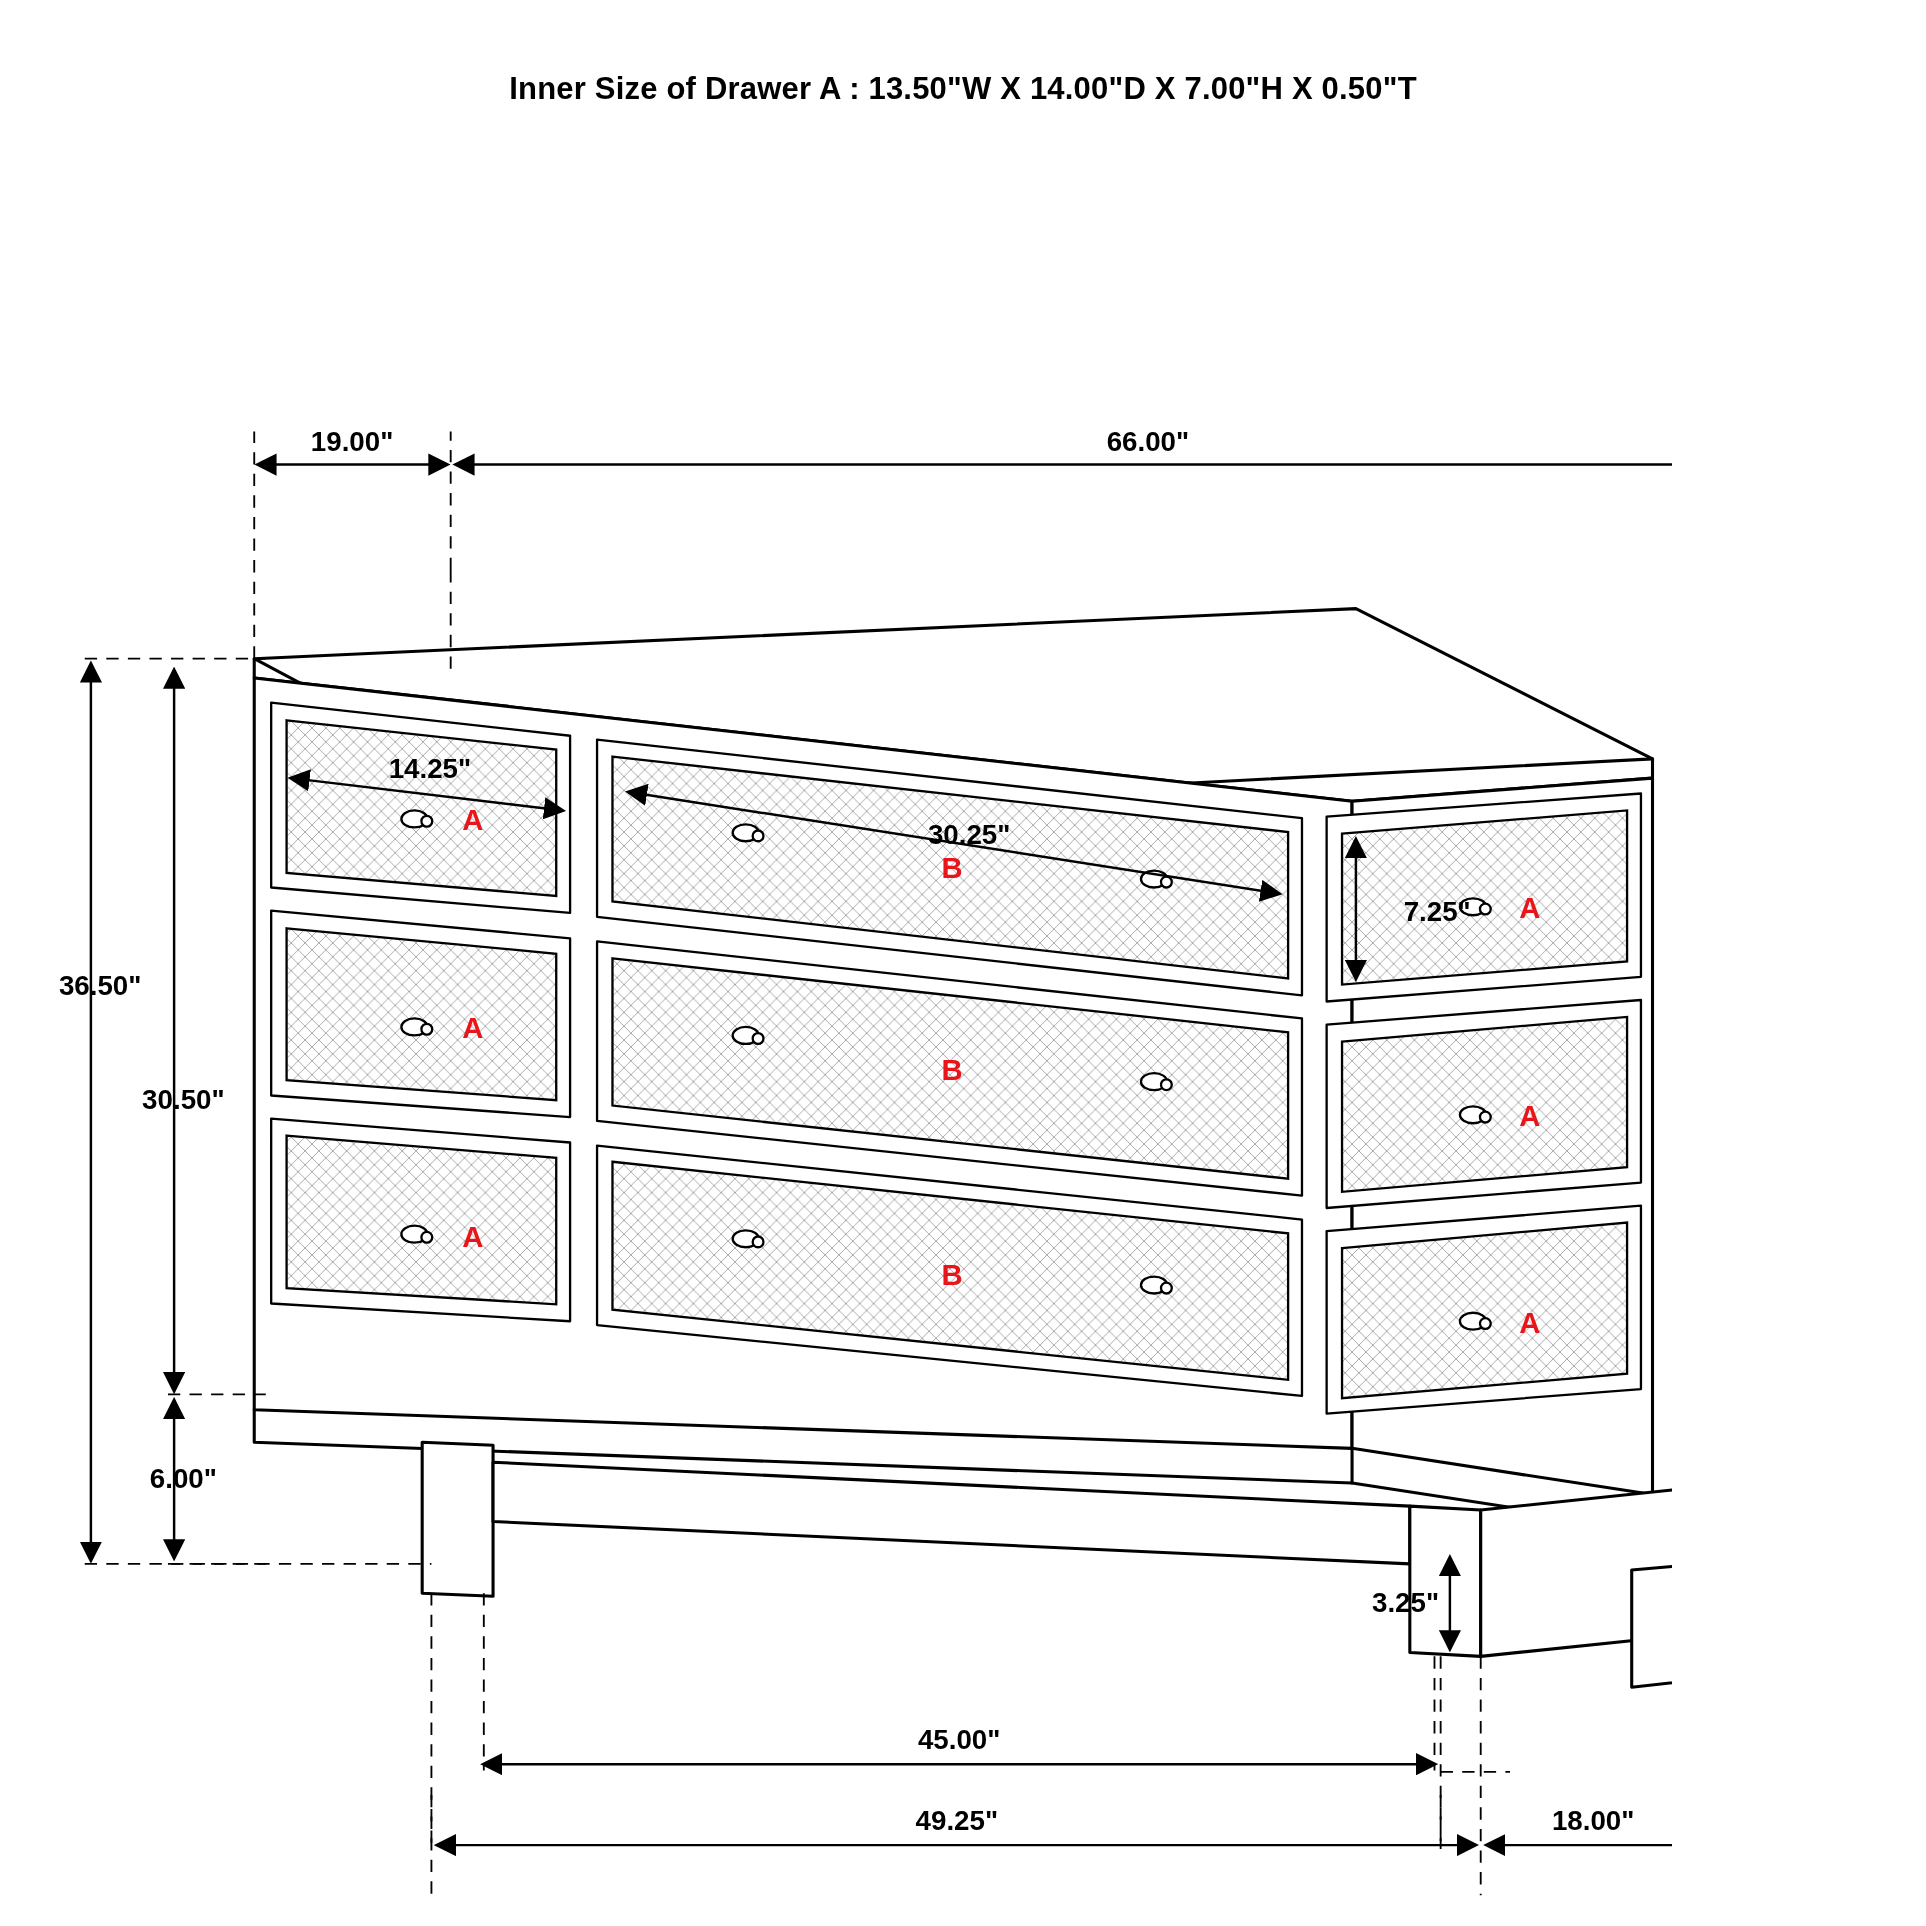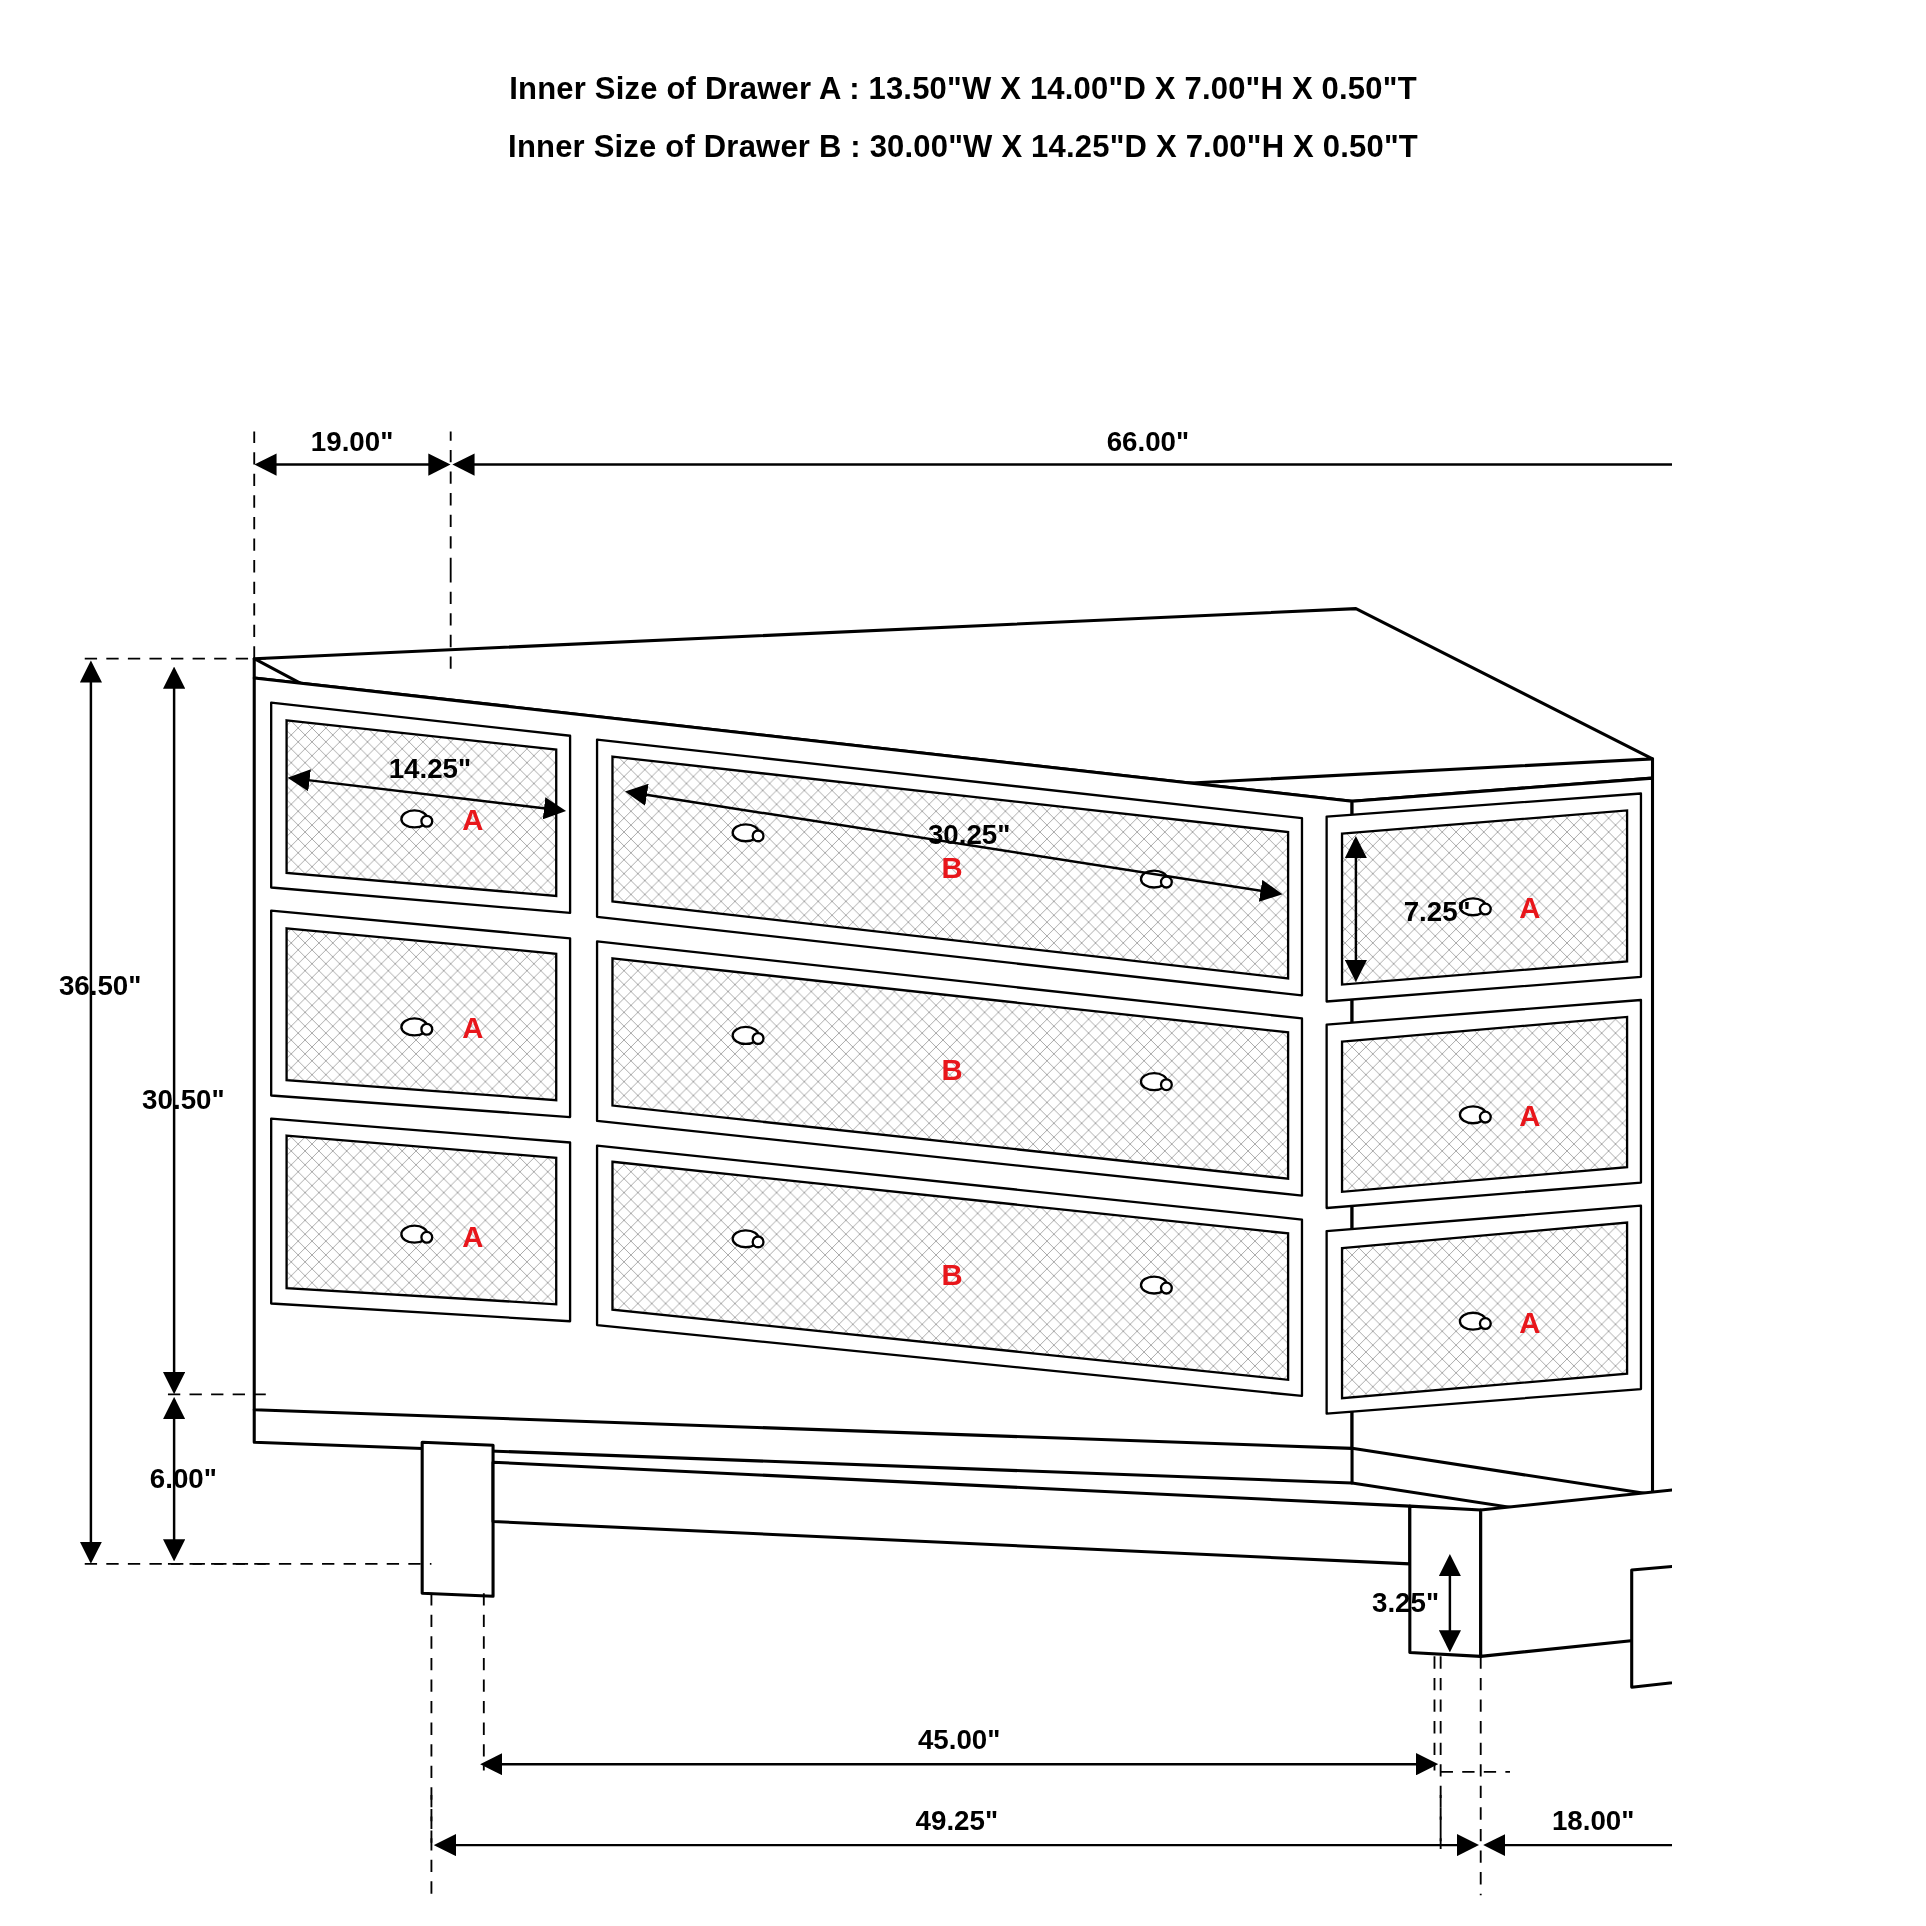--- a/index.html
+++ b/index.html
@@ -18,21 +18,20 @@
   .wh{fill:#ffffff;}
   .mesh{stroke:#9b9b9b;stroke-width:1.1;}
   .knob{stroke:#000;stroke-width:3;fill:#ffffff;}
 </style>
 </head>
 <body>
 
 <div id="stage">
 
   <div class="hdr hdr1">Inner Size of Drawer A : 13.50"W X 14.00"D X 7.00"H X 0.50"T</div>
-  <div class="hdr hdr2">Inner Size of Drawer B : 30.00"W X 14.25"D X 7.00"H X 0.50"T</div>
 
   <svg width="1926" height="1926" viewBox="0 0 2500 2500">
     <defs>
       <marker id="ar" viewBox="0 0 12 12" refX="10" refY="6" markerWidth="9" markerHeight="9" orient="auto-start-reverse">
         <path d="M 0 0 L 12 6 L 0 12 z" fill="#000"></path>
       </marker>
       <pattern id="meshpat" width="18" height="18" patternUnits="userSpaceOnUse" patternTransform="rotate(0)">
         <rect width="18" height="18" fill="#ffffff"></rect>
         <path d="M 0 0 L 18 18 M 18 0 L 0 18" class="mesh"></path>
       </pattern>

